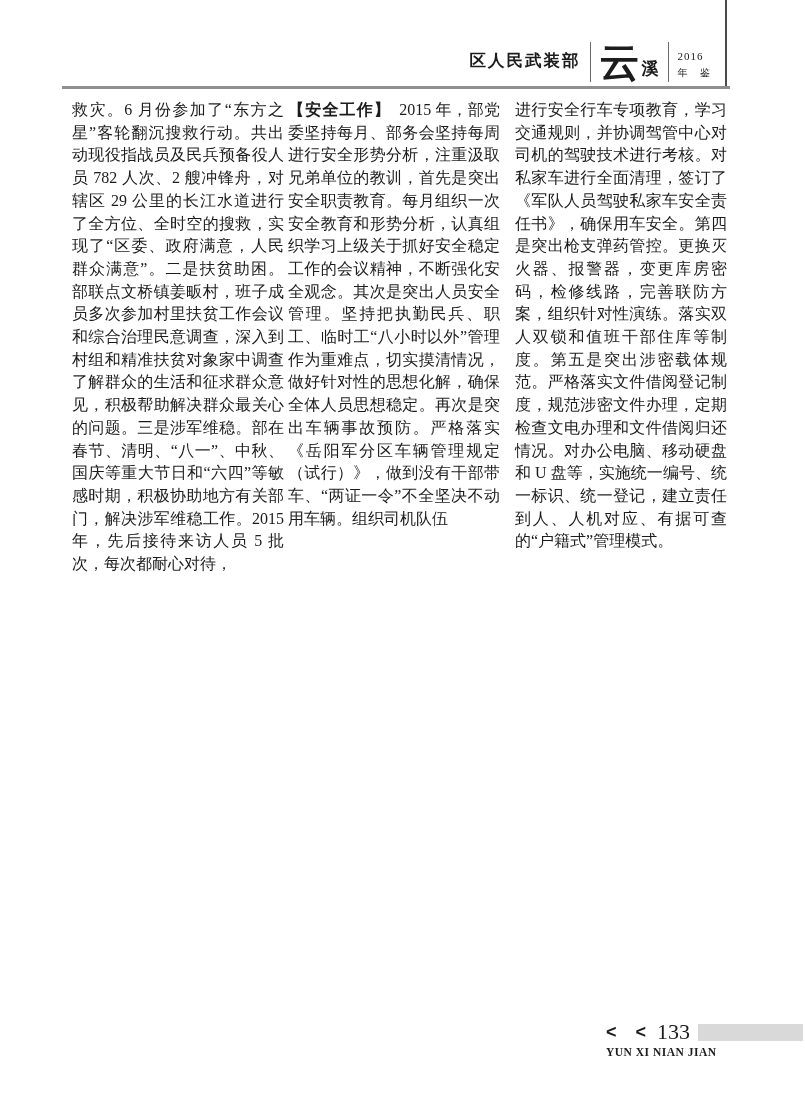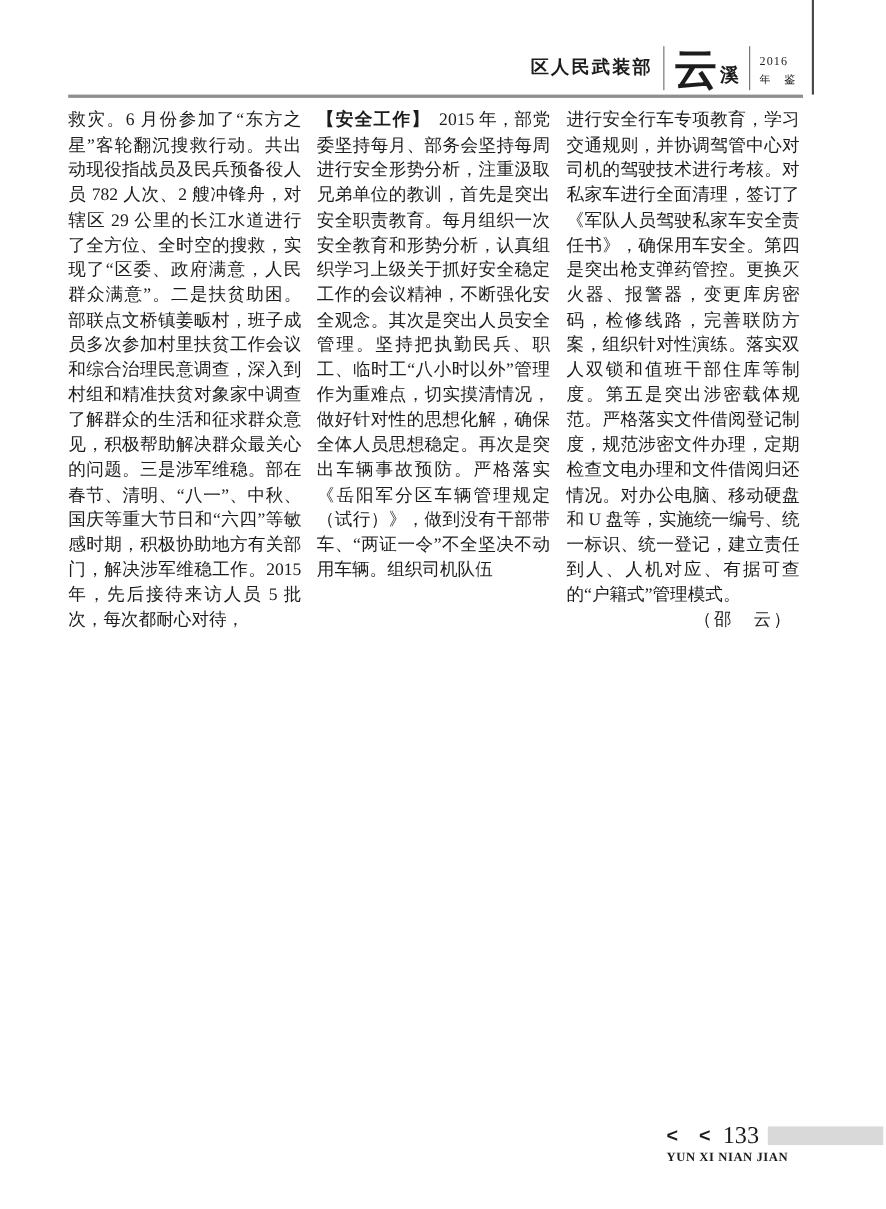--- a/index.html
+++ b/index.html
@@ -8,21 +8,21 @@
     background: #ffffff;
     position: relative;
     font-family: "Liberation Serif", "DejaVu Serif", serif;
     color: #1c1c1c;
     overflow: hidden;
   }
 
   
   .header {
     position: absolute;
-    top: 0; left: 0; right: 65px;
+    top: 0; left: 0; right: 78px;
     height: 86px;
     display: flex;
     justify-content: flex-end;
     align-items: flex-end;
   }
   .dept-title {
     font-family: "Liberation Sans", "DejaVu Sans", sans-serif;
     font-weight: 700;
     font-size: 16.5px;
     letter-spacing: 2px;
@@ -79,21 +79,21 @@
   
   .col {
     position: absolute;
     top: 99px;
     width: 212px;
     font-size: 16px;
     line-height: 22.7px;
     text-align: justify;
     text-justify: inter-ideograph;
   }
-  .col-1 { left: 62px; }
+  .col-1 { left: 72px; }
   .col-2 { left: 288px; }
   .col-3 { left: 515px; font-family: Liberation Serif, serif; }
   .intro-para { margin: 0 0 22.7px 0; }
   .entry-heading {
     font-family: "Liberation Sans", "DejaVu Sans", sans-serif;
     font-weight: 700;
     letter-spacing: 1px;
     margin-right: 8px;
   }
   .attribution {
@@ -163,21 +163,20 @@
 </div>
 
 <div class="col col-2">
   <div>
     <span class="entry-heading">【安全工作】</span><span>2015 年，部党委坚持每月、部务会坚持每周进行安全形势分析，注重汲取兄弟单位的教训，首先是突出安全职责教育。每月组织一次安全教育和形势分析，认真组织学习上级关于抓好安全稳定工作的会议精神，不断强化安全观念。其次是突出人员安全管理。坚持把执勤民兵、职工、临时工“八小时以外”管理作为重难点，切实摸清情况，做好针对性的思想化解，确保全体人员思想稳定。再次是突出车辆事故预防。严格落实《岳阳军分区车辆管理规定（试行）》，做到没有干部带车、“两证一令”不全坚决不动用车辆。组织司机队伍</span>
   </div>
 </div>
 
 <div class="col col-3">
   <span>进行安全行车专项教育，学习交通规则，并协调驾管中心对司机的驾驶技术进行考核。对私家车进行全面清理，签订了《军队人员驾驶私家车安全责任书》，确保用车安全。第四是突出枪支弹药管控。更换灭火器、报警器，变更库房密码，检修线路，完善联防方案，组织针对性演练。落实双人双锁和值班干部住库等制度。第五是突出涉密载体规范。严格落实文件借阅登记制度，规范涉密文件办理，定期检查文电办理和文件借阅归还情况。对办公电脑、移动硬盘和 U 盘等，实施统一编号、统一标识、统一登记，建立责任到人、人机对应、有据可查的“户籍式”管理模式。</span>
-  <div class="attribution">（邵　云）</div>
 </div>
 
 <div class="footer">
   <div class="footer-row">
     <span class="nav-marker">&lt; &lt;</span>
     <span class="page-num">133</span>
     <span class="footer-bar"></span>
   </div>
   <div class="romanized">YUN XI NIAN JIAN</div>
 </div>

